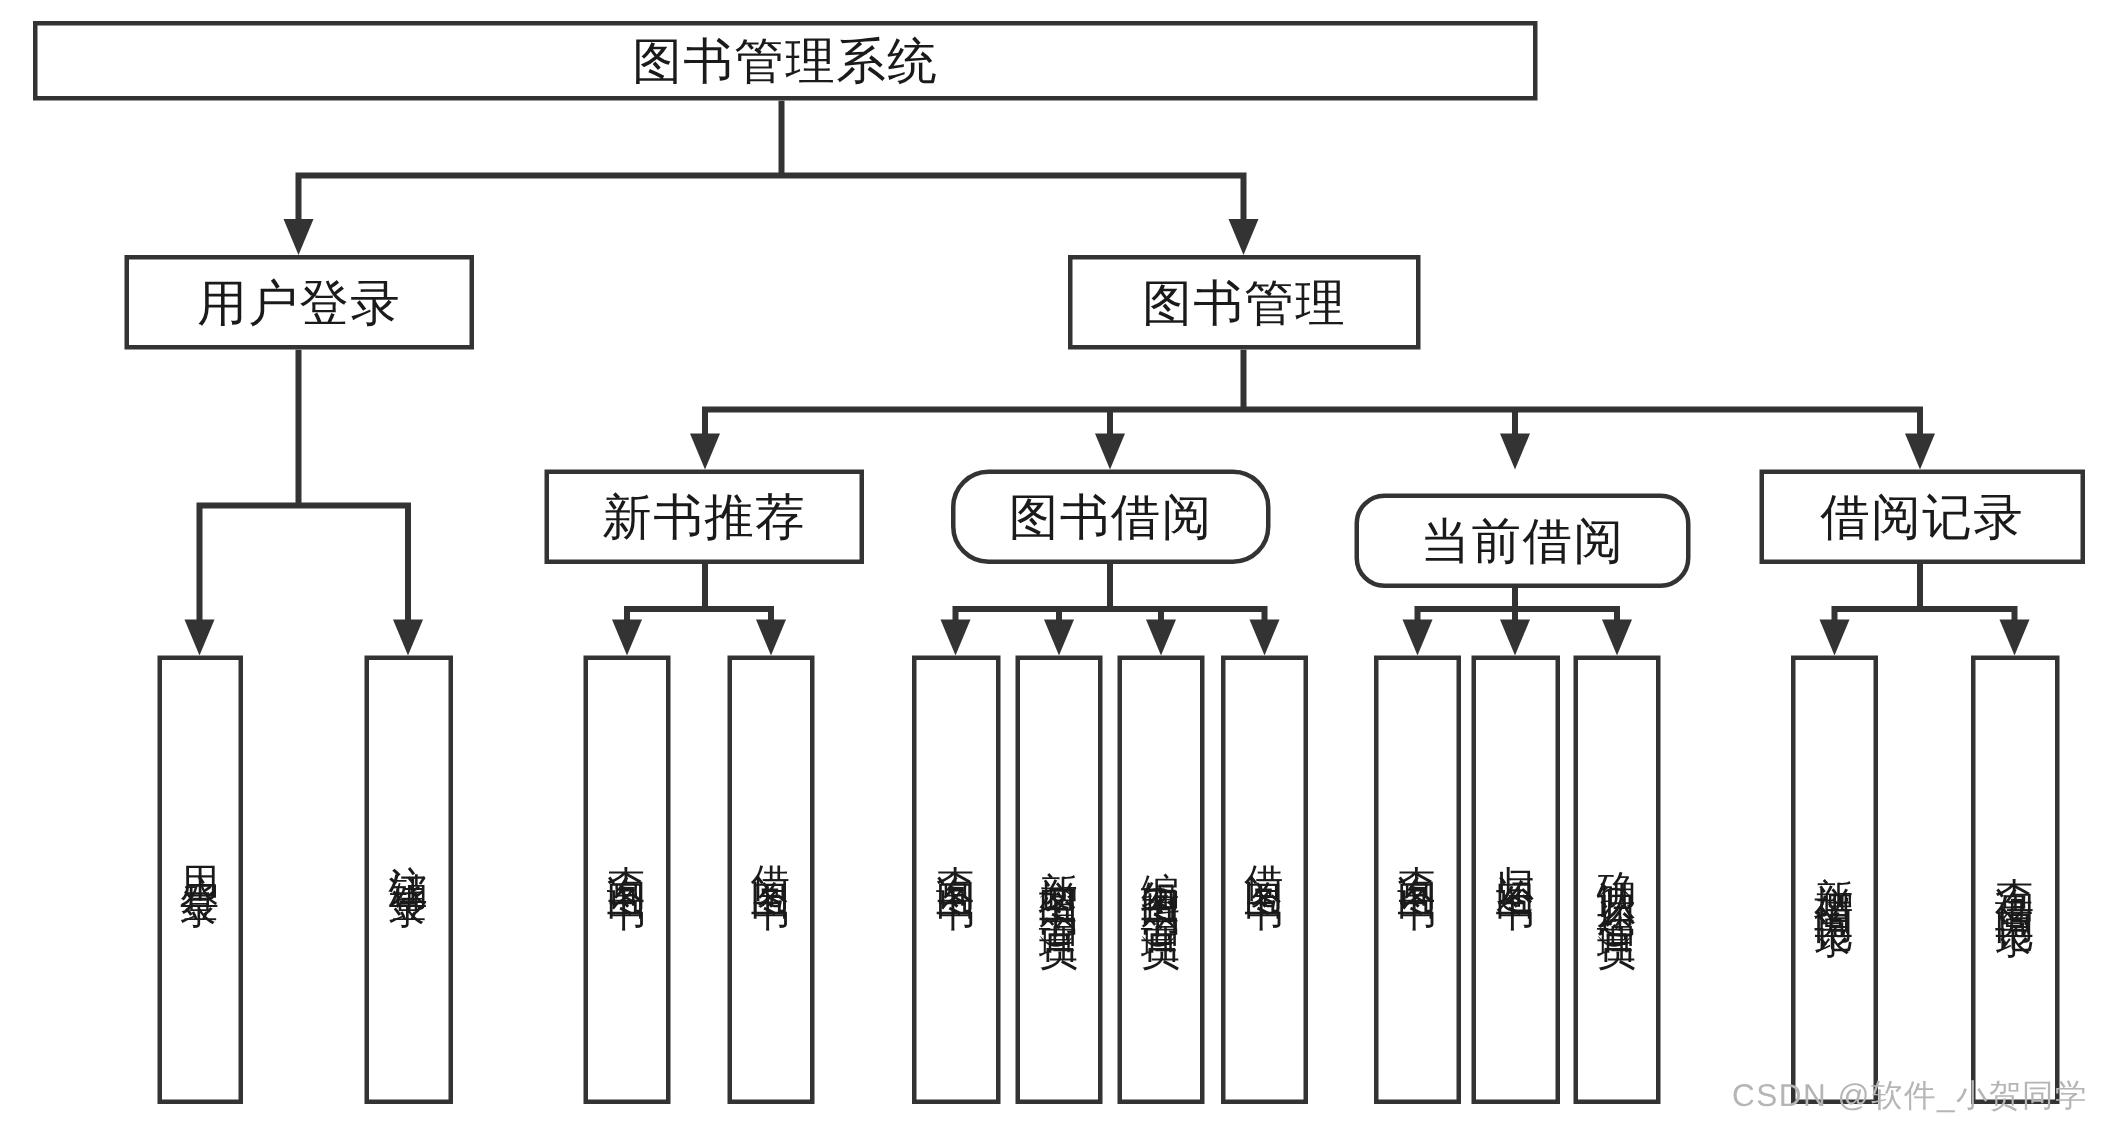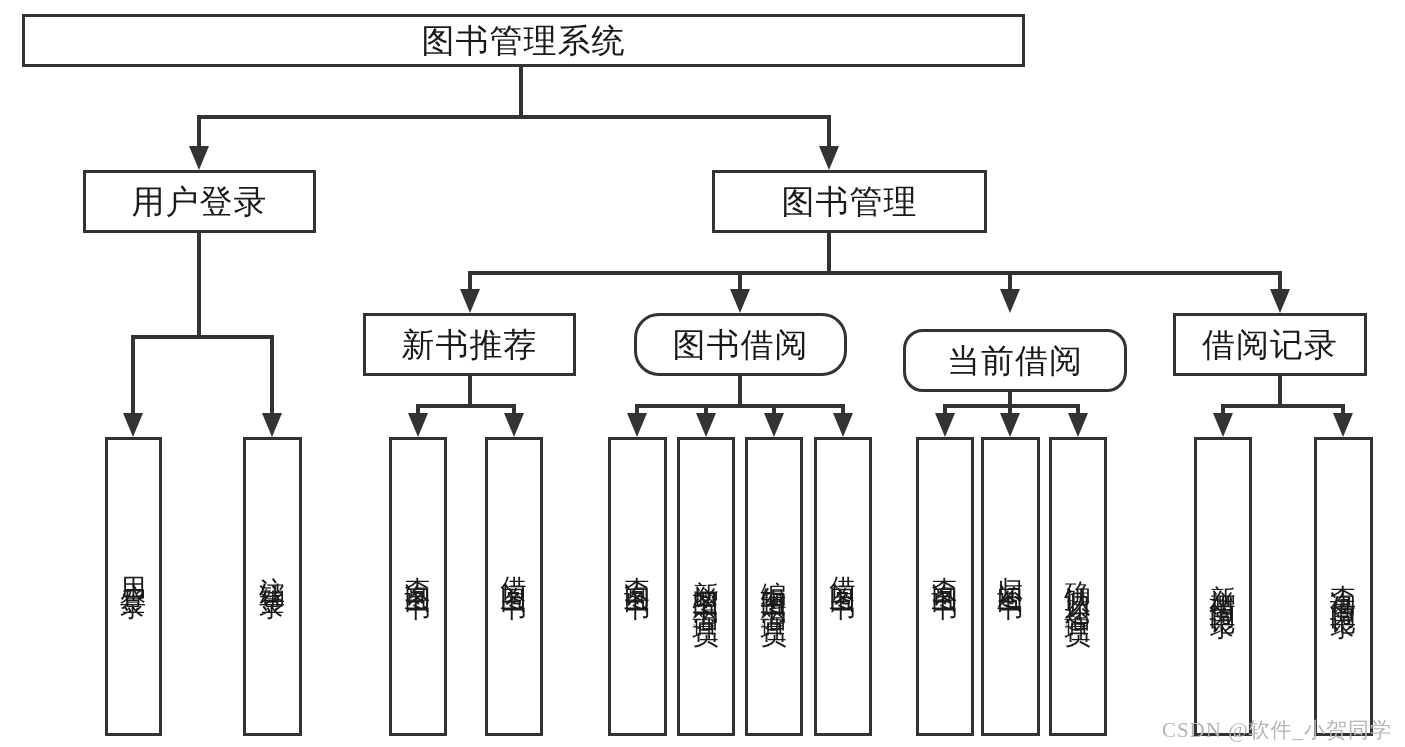--- a/index.html
+++ b/index.html
@@ -43,21 +43,20 @@
   }
   .leaf.s4{padding-bottom:38px;}
   .leaf.s6{padding-bottom:10px;}
   .leaf.s9{padding-bottom:0;}
   #watermark{
     position:absolute;right:13px;bottom:3px;
     font-size:21px;letter-spacing:1px;
     color:var(--wm);
     white-space:nowrap;
     z-index:5;
-    font-family:Liberation Serif, serif;
   }
 </style>
 </head>
 <body>
 
 <div id="canvas">
 
   <svg id="wires" viewBox="0 0 1405 747" xmlns="http://www.w3.org/2000/svg">
     <path class="wire" d="M521,67 V117"></path>
     <path class="wire" d="M199,148 V117 H829 V148"></path>
@@ -89,34 +88,34 @@
     <polygon class="ahead" points="1333,413 1353,413 1343,437"></polygon>
   </svg>
 
   <div class="node hnode" style="left:22px;top:14px;width:1003px;height:53px;">
     <span>图书管理系统</span>
   </div>
 
   <div class="node hnode" style="left:83px;top:170px;width:233px;height:63px;">
     <span>用户登录</span>
   </div>
-  <div class="node hnode" style="left:712px;top:170px;width:275px;height:63px;">
+  <div class="node hnode" style="left:712px;top:170px;width:235px;height:63px;">
     <span>图书管理</span>
   </div>
 
   <div class="node hnode" style="left:363px;top:313px;width:213px;height:63px;">
     <span>新书推荐</span>
   </div>
   <div class="node hnode" style="left:634px;top:313px;width:213px;height:63px;border-radius:25px;">
     <span>图书借阅</span>
   </div>
   <div class="node hnode" style="left:903px;top:329px;width:224px;height:63px;border-radius:20px;">
     <span>当前借阅</span>
   </div>
-  <div class="node hnode" style="left:1173px;top:313px;width:194px;height:63px;">
+  <div class="node hnode" style="left:1173px;top:313px;width:217px;height:63px;">
     <span>借阅记录</span>
   </div>
 
   <div class="node leaf s4" style="left:105px;top:437px;width:57px;height:299px;">
     <span>用户登录</span>
   </div>
   <div class="node leaf s4" style="left:243px;top:437px;width:59px;height:299px;">
     <span>注销登录</span>
   </div>
 

